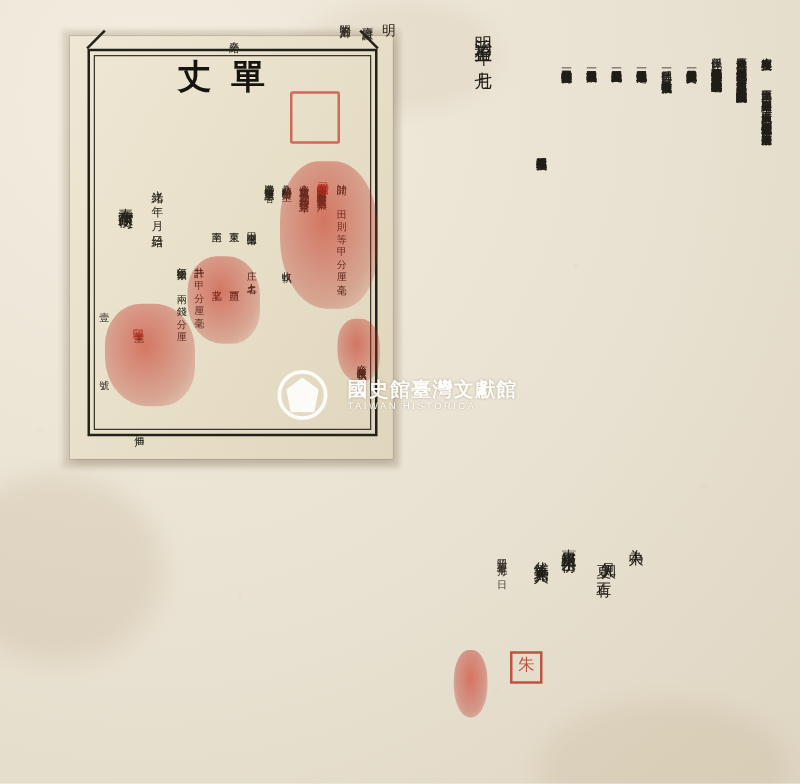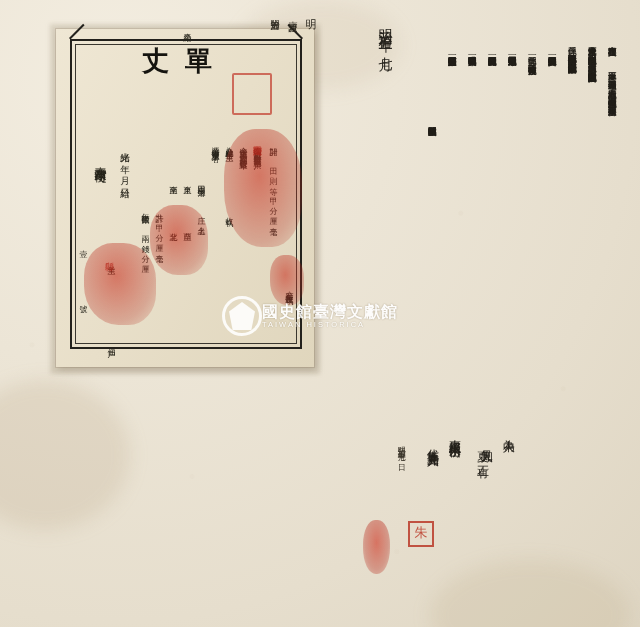--- a/index.html
+++ b/index.html
@@ -177,21 +177,21 @@
 
   
   #watermark {
     position: absolute;
     left: 222px;
     top: 292px;
     width: 220px;
     height: 48px;
     display: flex;
     align-items: center;
-    gap: 0;
+    gap: 16px;
     opacity: .92;
   }
   #wm-logo {
     width: 40px;
     height: 40px;
     position: relative;
     flex: 0 0 auto;
   }
   #wm-logo .ring {
     position: absolute;

